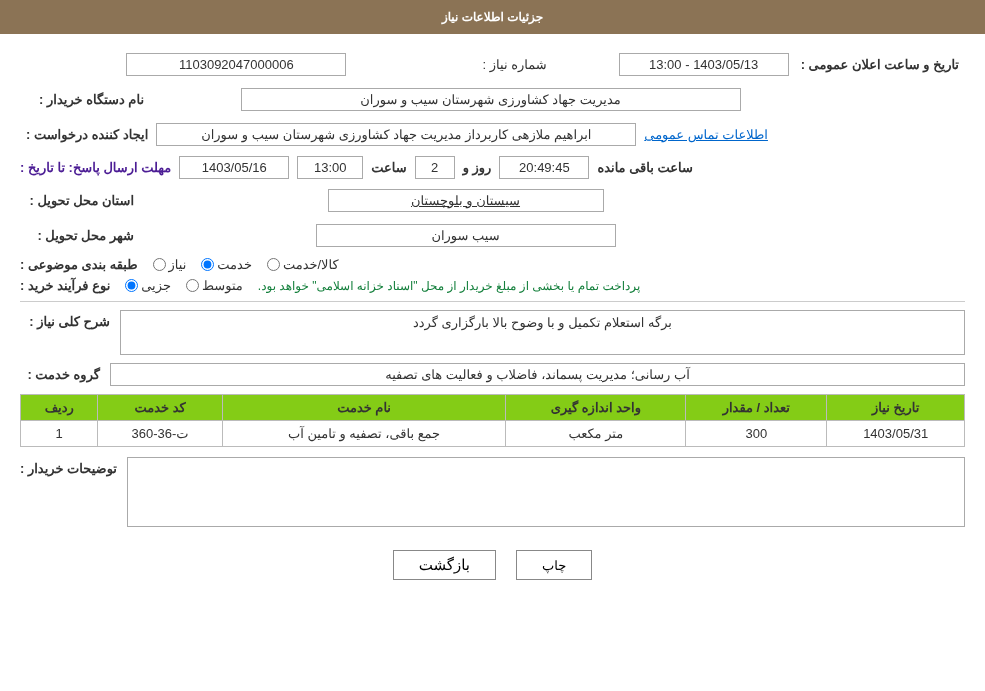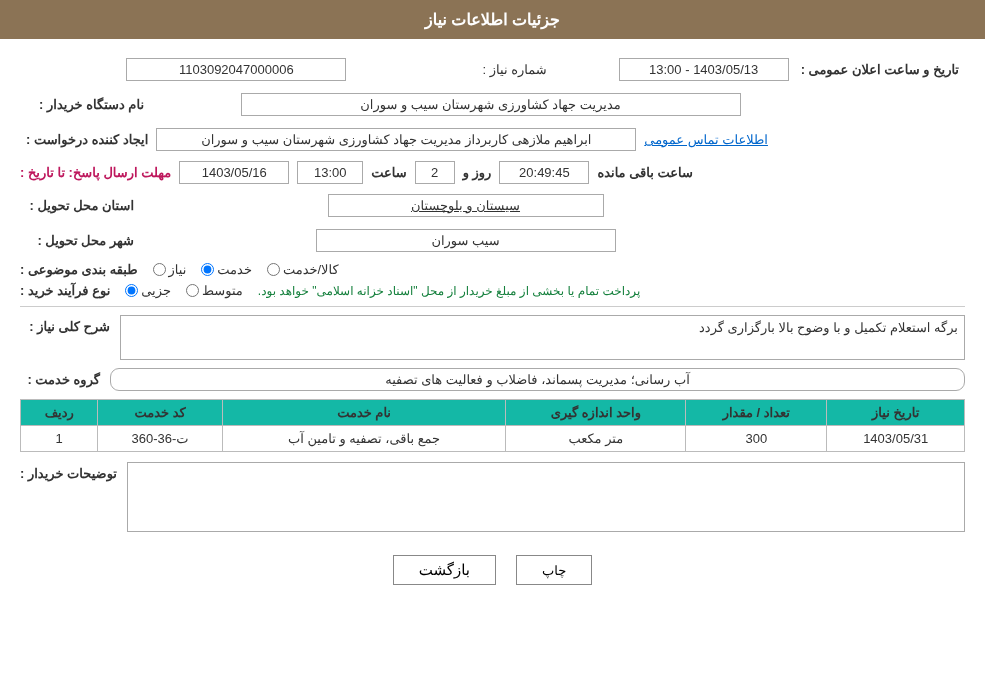--- a/index.html
+++ b/index.html
@@ -14,21 +14,21 @@
       width: 985px;
       min-height: 691px;
       background: #fff;
       margin: 0 auto;
     }
     .header-bar {
       background: #8B7355;
       color: #fff;
       text-align: center;
       padding: 10px 0;
-      font-size: 16px;
+      font-size: 12px;
       font-weight: bold;
       letter-spacing: 1px;
     }
     .content-area {
       padding: 15px 20px;
     }
     .section-title {
       background: linear-gradient(to left, #d4c9b0, #e8e0d0);
       border: 1px solid #c8b89a;
       padding: 6px 12px;
@@ -60,21 +60,21 @@
       padding: 4px 6px;
       text-align: right;
       width: 100%;
     }
     .service-table {
       width: 100%;
       border-collapse: collapse;
       margin-top: 8px;
     }
     .service-table th {
-      background: #14b8a6;
+      background: #84cc16;
       border: 1px solid #bbb;
       padding: 5px 8px;
       text-align: center;
       font-weight: bold;
     }
     .service-table td {
       border: 1px solid #bbb;
       padding: 5px 8px;
       text-align: center;
       background: #fff;
@@ -198,21 +198,21 @@
       </table>
 
     <div class="time-row" style="margin-top:6px;">
       <span class="time-label">ساعت باقی مانده</span>
       <div class="small-box" style="width:90px;">20:49:45</div>
       <span class="time-label">روز و</span>
       <div class="small-box" style="width:40px;">2</div>
       <span class="time-label">ساعت</span>
       <div class="small-box" style="width:66px;">13:00</div>
       <div class="small-box" style="width:110px;">1403/05/16</div>
-      <span style="font-weight:bold; white-space:nowrap; color:#be185d;">مهلت ارسال پاسخ: تا تاریخ :</span>
+      <span style="font-weight:bold; white-space:nowrap; color:#4c1d95;">مهلت ارسال پاسخ: تا تاریخ :</span>
     </div>
 
     <table class="main-table" style="margin-top:4px;">
       <tbody>
           <tr>
         <td style="text-align:center; padding-right:180px;">
           <div class="small-box" style="width:276px;text-decoration:underline;">سیستان و بلوچستان</div>
         </td>
         <td class="right-label" style="width:120px;">استان محل تحویل :</td>
       </tr>
@@ -256,29 +256,29 @@
         <span>جزیی</span>
         <input type="radio" name="farayand" checked="" style="">
       </div>
       <span style="font-weight:bold; white-space:nowrap;">نوع فرآیند خرید :</span>
     </div>
 
     <hr class="divider">
 
     <div style="display:flex; align-items:flex-start; margin-bottom:8px; gap:10px;">
       <div style="flex:1;">
-        <div class="description-box" style="min-height:45px; text-align:right;">برگه استعلام تکمیل و با وضوح بالا بارگزاری گردد</div>
+        <div class="description-box" style="min-height:45px; text-align:center;">برگه استعلام تکمیل و با وضوح بالا بارگزاری گردد</div>
       </div>
       <span style="font-weight:bold; white-space:nowrap; padding-top:4px; min-width:90px; text-align:right;">شرح کلی نیاز :</span>
     </div>
 
 
     <div style="display:flex; align-items:center; margin-bottom:8px; gap:10px;">
       <div style="flex:1;">
-        <div class="small-box" style="width:100%; display:block; text-align:center;border-radius:9px;">آب رسانی؛ مدیریت پسماند، فاضلاب و فعالیت های تصفیه</div>
+        <div class="small-box" style="width:100%; display:block; text-align:center;">آب رسانی؛ مدیریت پسماند، فاضلاب و فعالیت های تصفیه</div>
       </div>
       <span style="font-weight:bold; white-space:nowrap; min-width:80px; text-align:right;">گروه خدمت :</span>
     </div>
 
     <table class="service-table">
       <thead>
         <tr>
           <th>تاریخ نیاز</th>
           <th>تعداد / مقدار</th>
           <th>واحد اندازه گیری</th>

